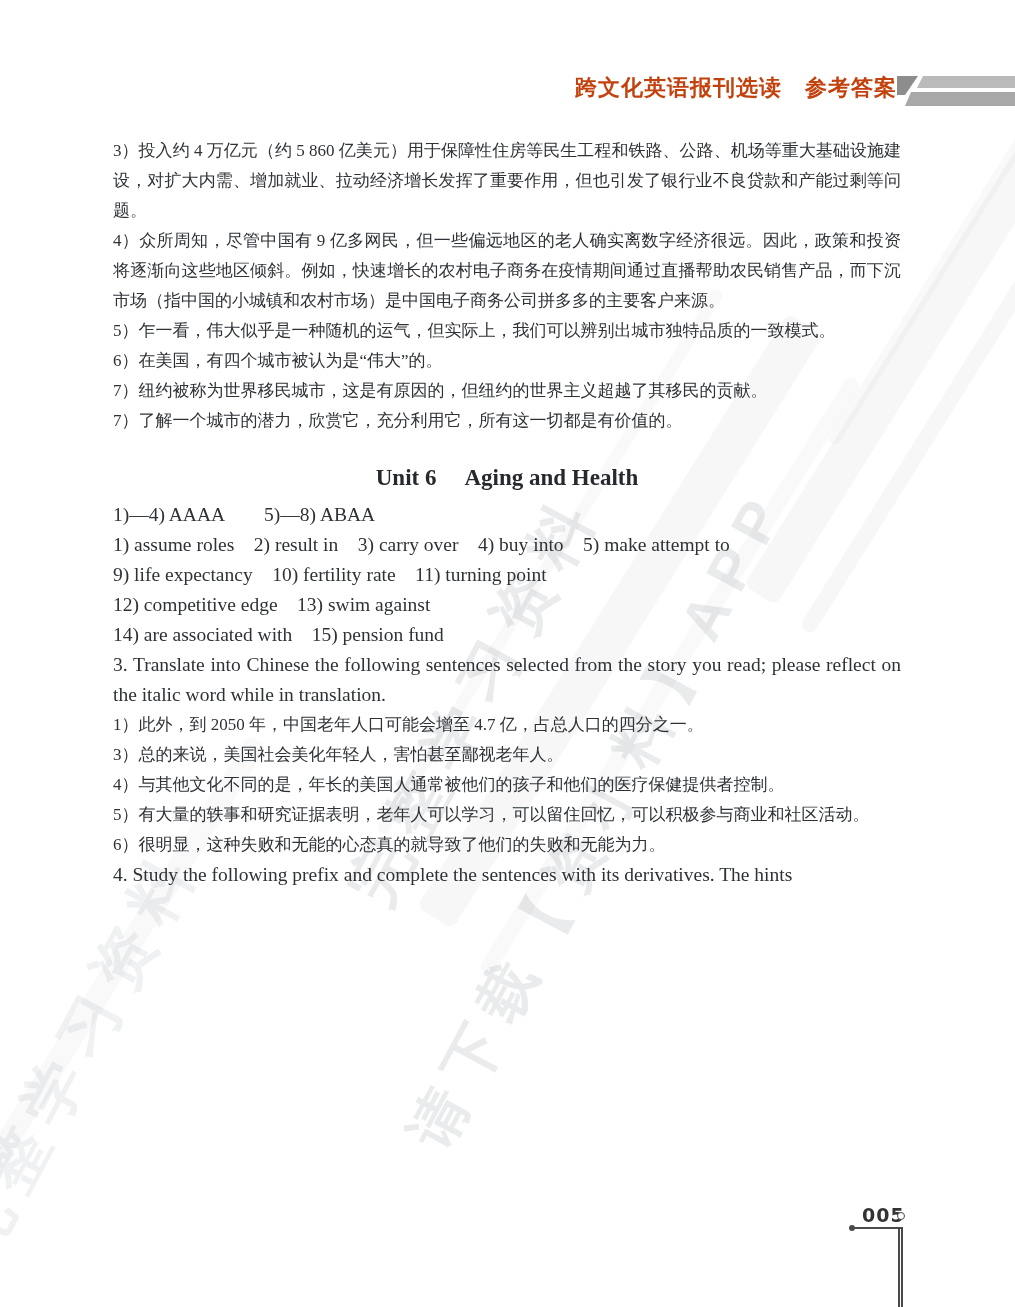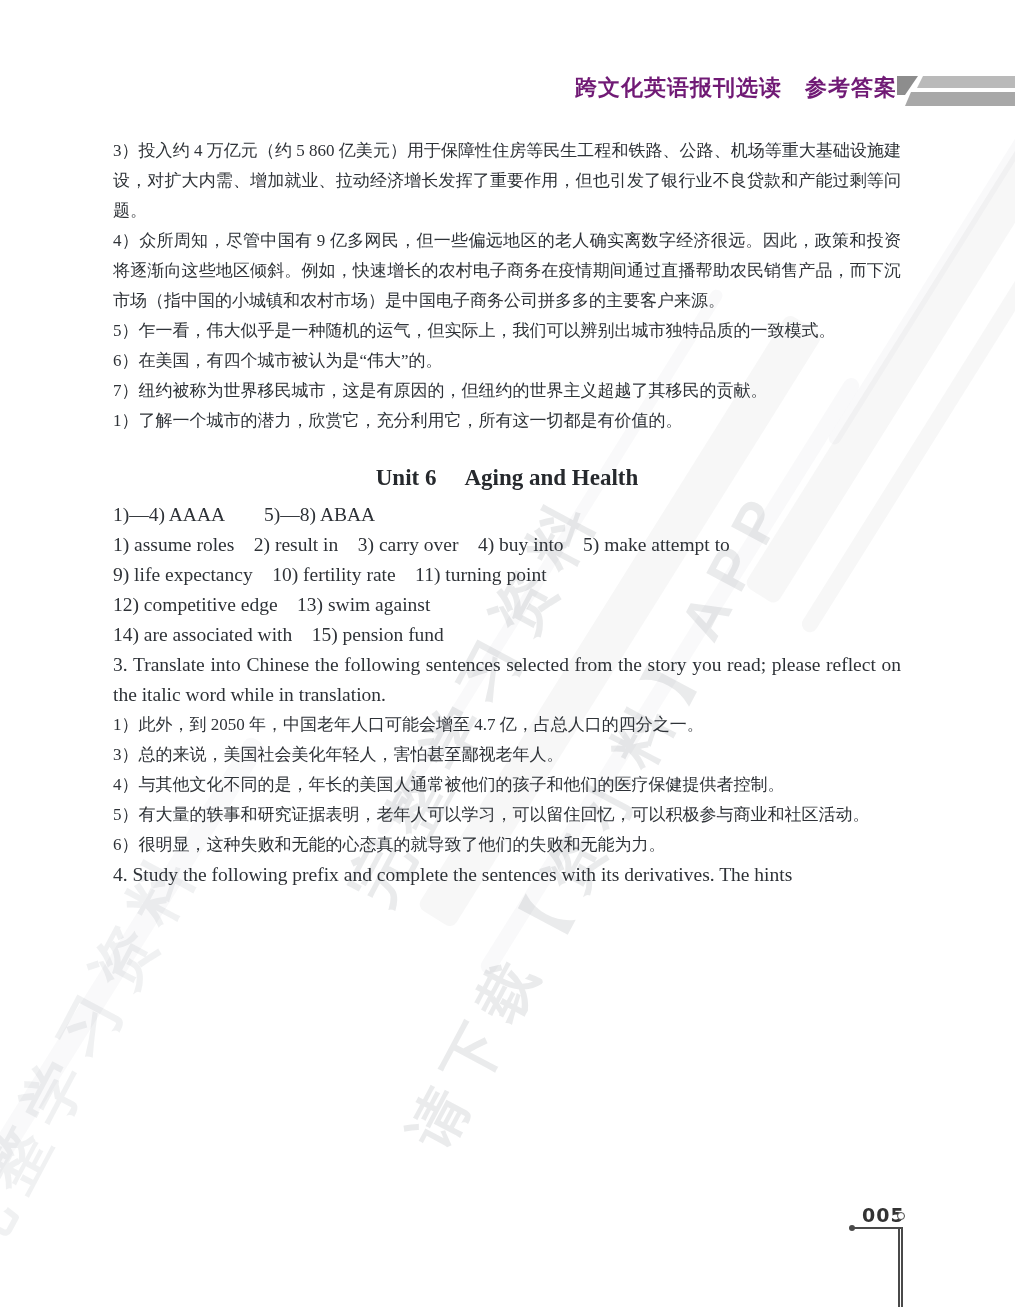--- a/index.html
+++ b/index.html
@@ -18,21 +18,21 @@
     font-family:"Liberation Sans","DejaVu Sans",sans-serif;
     letter-spacing:14px;pointer-events:none;
   }
   .wm-1{left:330px;top:880px;font-size:62px;}
   .wm-2{left:392px;top:1126px;font-size:58px;}
   .wm-3{left:-70px;top:1235px;font-size:62px;color:rgba(90,100,110,0.09);}
   
   .header-title{
     position:absolute;top:73px;right:118px;
     font-family:"Liberation Sans","DejaVu Sans",sans-serif;
-    font-size:22px;font-weight:bold;color:#701a75;letter-spacing:1px;white-space:nowrap;
+    font-size:22px;font-weight:bold;color:#c2410c;letter-spacing:1px;white-space:nowrap;
   }
   .header-deco{position:absolute;top:66px;right:0;width:118px;height:44px;}
   
   .content{position:absolute;left:113px;top:136px;width:788px;}
   .content p{margin:0;line-height:30px;text-align:justify;text-align-last:left;line-break:strict;}
   p.cn{font-size:17px;}
   p.en{font-size:19.5px;}
   .unit-heading{
     margin:26px 0 6px 0;line-height:32px;text-align:center;
     font-size:23px;font-weight:bold;color:#26292d;
@@ -72,21 +72,21 @@
     <polygon points="26,10 118,10 118,22 20,22" fill="#bababa"></polygon>
     <polygon points="14,26 118,26 118,40 8,40" fill="#a8a8a8"></polygon>
   </svg>
 
   <div class="content">
     <p class="cn">3）投入约 4 万亿元（约 5 860 亿美元）用于保障性住房等民生工程和铁路、公路、机场等重大基础设施建设，对扩大内需、增加就业、拉动经济增长发挥了重要作用，但也引发了银行业不良贷款和产能过剩等问题。</p>
     <p class="cn">4）众所周知，尽管中国有 9 亿多网民，但一些偏远地区的老人确实离数字经济很远。因此，政策和投资将逐渐向这些地区倾斜。例如，快速增长的农村电子商务在疫情期间通过直播帮助农民销售产品，而下沉市场（指中国的小城镇和农村市场）是中国电子商务公司拼多多的主要客户来源。</p>
     <p class="cn">5）乍一看，伟大似乎是一种随机的运气，但实际上，我们可以辨别出城市独特品质的一致模式。</p>
     <p class="cn">6）在美国，有四个城市被认为是“伟大”的。</p>
     <p class="cn">7）纽约被称为世界移民城市，这是有原因的，但纽约的世界主义超越了其移民的贡献。</p>
-    <p class="cn">1）了解一个城市的潜力，欣赏它，充分利用它，所有这一切都是有价值的。</p>
+    <p class="cn">7）了解一个城市的潜力，欣赏它，充分利用它，所有这一切都是有价值的。</p>
 
     <div class="unit-heading">
       <span class="unit-label">Unit 6</span><span>Aging and Health</span>
     </div>
 
     <p class="en">1)—4) AAAA  5)—8) ABAA</p>
     <p class="en">1) assume roles 2) result in 3) carry over 4) buy into 5) make attempt to</p>
     <p class="en">9) life expectancy 10) fertility rate 11) turning point</p>
     <p class="en">12) competitive edge 13) swim against</p>
     <p class="en">14) are associated with 15) pension fund</p>

